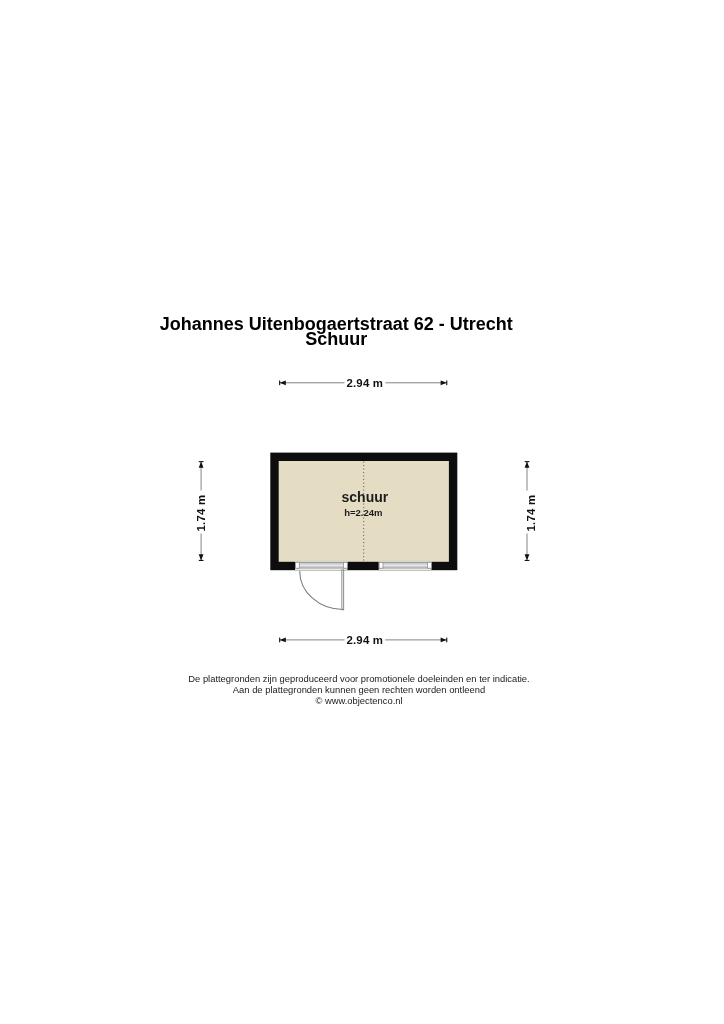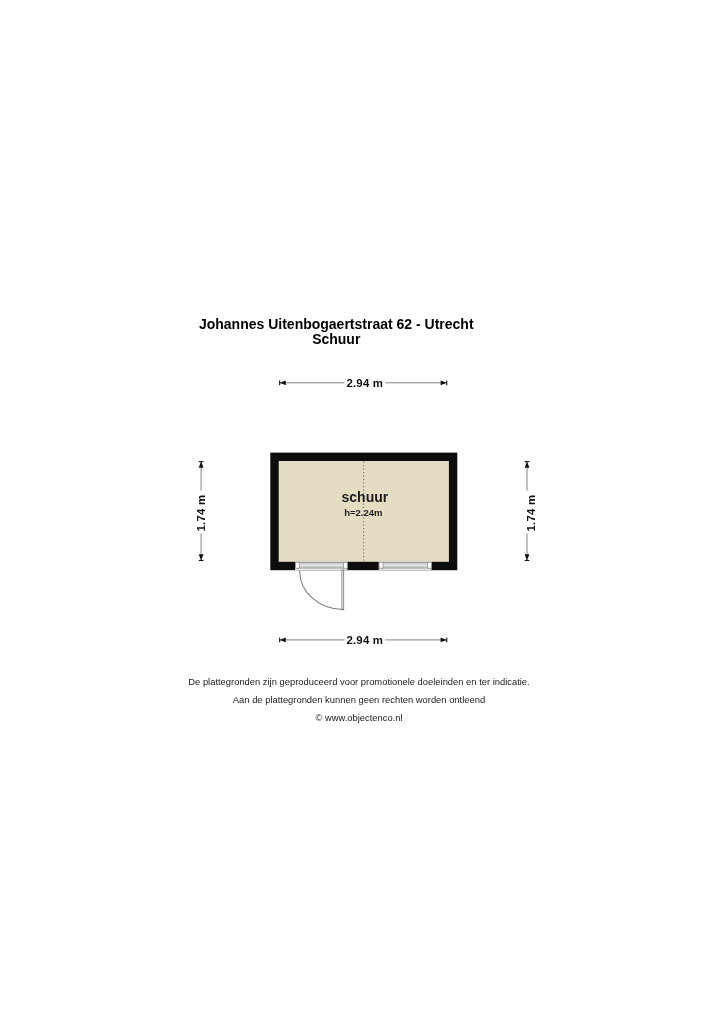--- a/index.html
+++ b/index.html
@@ -3,21 +3,21 @@
 <meta charset="utf-8">
 <style>
   html,body{margin:0;padding:0;}
   body{width:724px;height:1024px;background:#ffffff;position:relative;
        font-family:"Liberation Sans", sans-serif;}
   .abs{position:absolute;}
 </style>
 </head>
 <body>
 
-<div class="abs" style="left:0;top:316.6px;width:672px;text-align:center;font-size:14px;font-weight:bold;line-height:15.6px;color:#000;">
+<div class="abs" style="left:0;top:316.6px;width:672px;text-align:center;font-size:18px;font-weight:bold;line-height:15.6px;color:#000;">
 <div style="margin-left:0.5px;">Johannes Uitenbogaertstraat 62 - Utrecht<br>Schuur</div>
 </div>
 
 <svg class="abs" style="left:0;top:0;" width="724" height="724" viewBox="0 0 724 724" xmlns="http://www.w3.org/2000/svg">
 
   <g stroke="#848484" stroke-width="1">
     <line x1="280" y1="382.8" x2="344.5" y2="382.8"></line>
     <line x1="385.3" y1="382.8" x2="446.6" y2="382.8"></line>
   </g>
   <g fill="#111111" stroke="none">
@@ -98,17 +98,17 @@
     <rect x="446.2" y="637.6" width="1.1" height="4.7"></rect>
   </g>
 
   <text x="364.8" y="643.6" font-size="11.4" font-weight="bold" letter-spacing="0.2" fill="#111" text-anchor="middle" font-family="Liberation Sans">2.94 m</text>
 
   <text x="364.9" y="501.9" font-size="14" font-weight="bold" fill="#1c1c1c" text-anchor="middle" font-family="Liberation Sans">schuur</text>
 
   <text x="363.3" y="515.5" font-size="9.5" font-weight="bold" fill="#1c1c1c" text-anchor="middle" font-family="Liberation Sans">h=2.24m</text>
 </svg>
 
-<div class="abs" style="left:0;top:672.8px;width:718px;text-align:center;font-size:9.4px;line-height:18px;color:#1a1a1a;">
+<div class="abs" style="left:0;top:672.8px;width:718px;text-align:center;font-size:9.4px;line-height:11px;color:#1a1a1a;">
 De plattegronden zijn geproduceerd voor promotionele doeleinden en ter indicatie.<br>
 Aan de plattegronden kunnen geen rechten worden ontleend<br>
 © www.objectenco.nl
 </div>
 
 </body></html>

